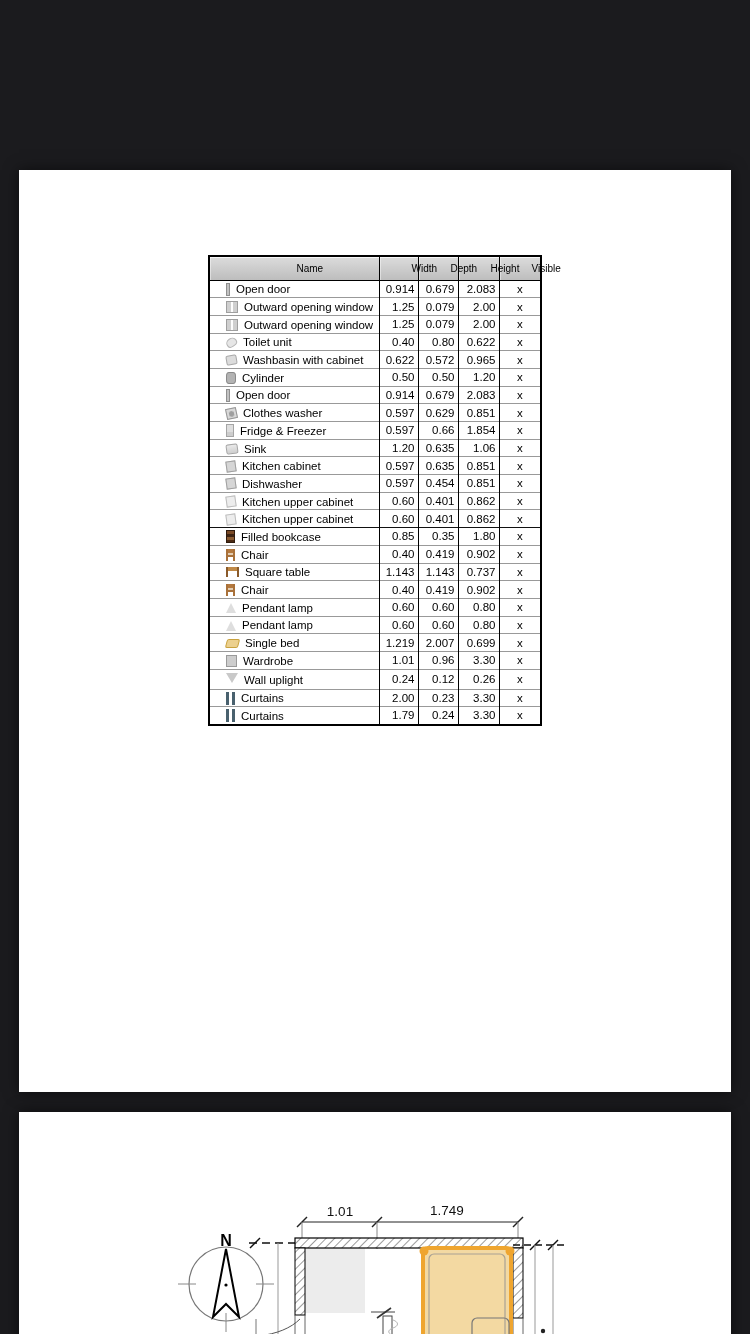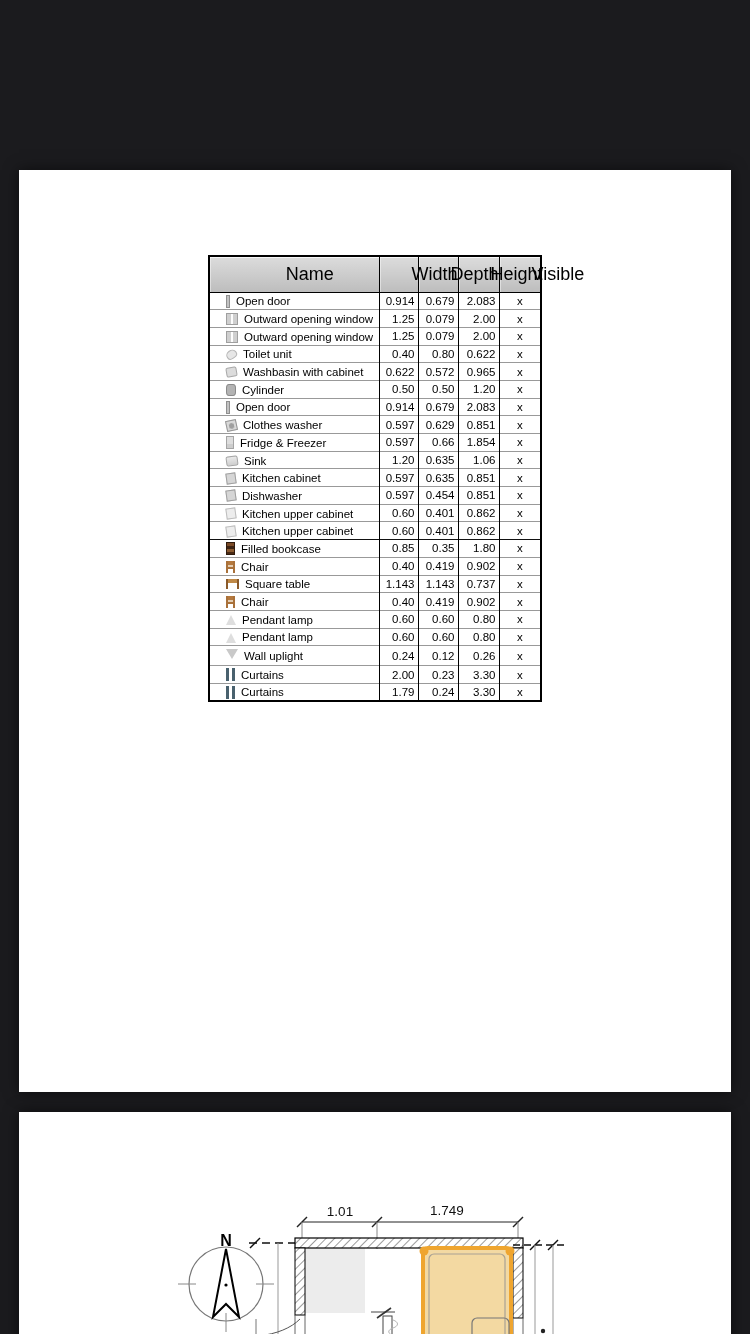--- a/index.html
+++ b/index.html
@@ -16,21 +16,21 @@
   }
   .page{position:absolute;left:19px;width:712px;background:var(--page);
         box-shadow:0 0 14px rgba(0,0,0,.55)}
   #page1{top:170px;height:922px}
   #page2{top:1112px;height:420px}
 
   
   .tbl-wrap{position:absolute;left:189px;top:85px}
   table{border-collapse:collapse;table-layout:fixed;width:332px;border:2px solid #000}
   th{
-    height:36px;font-size:18px;font-weight:normal;text-align:center;
+    height:24px;font-size:10px;font-weight:normal;text-align:center;
     background:linear-gradient(var(--header-top),var(--header-bottom));
     border:1.5px solid #000;
     box-shadow:inset 0 1px 0 rgba(255,255,255,.75), inset 1px 0 0 rgba(255,255,255,.45);
     padding-left:32px;
   }
   td{
     height:17.7px;font-size:11.5px;padding:0;
     border-left:1px solid #000;border-top:1px solid #999;
     white-space:nowrap;overflow:hidden;
   }
@@ -241,20 +241,34 @@
             <td class="c-vis">x</td>
           </tr>
           <tr>
             <td class="c-name"><span class="ic ic-pendant"></span><span class="nm">Pendant lamp</span></td>
             <td class="c-num">0.60</td>
             <td class="c-num">0.60</td>
             <td class="c-num">0.80</td>
             <td class="c-vis">x</td>
           </tr>
           <tr>
+            <td class="c-name"><span class="ic ic-bed"></span><span class="nm">Single bed</span></td>
+            <td class="c-num">1.219</td>
+            <td class="c-num">2.007</td>
+            <td class="c-num">0.699</td>
+            <td class="c-vis">x</td>
+          </tr>
+          <tr>
+            <td class="c-name"><span class="ic ic-wardrobe"></span><span class="nm">Wardrobe</span></td>
+            <td class="c-num">1.01</td>
+            <td class="c-num">0.96</td>
+            <td class="c-num">3.30</td>
+            <td class="c-vis">x</td>
+          </tr>
+          <tr>
             <td class="c-name"><span class="ic ic-uplight"></span><span class="nm">Wall uplight</span></td>
             <td class="c-num">0.24</td>
             <td class="c-num">0.12</td>
             <td class="c-num">0.26</td>
             <td class="c-vis">x</td>
           </tr>
           <tr>
             <td class="c-name"><span class="ic ic-curtains"></span><span class="nm">Curtains</span></td>
             <td class="c-num">2.00</td>
             <td class="c-num">0.23</td>

